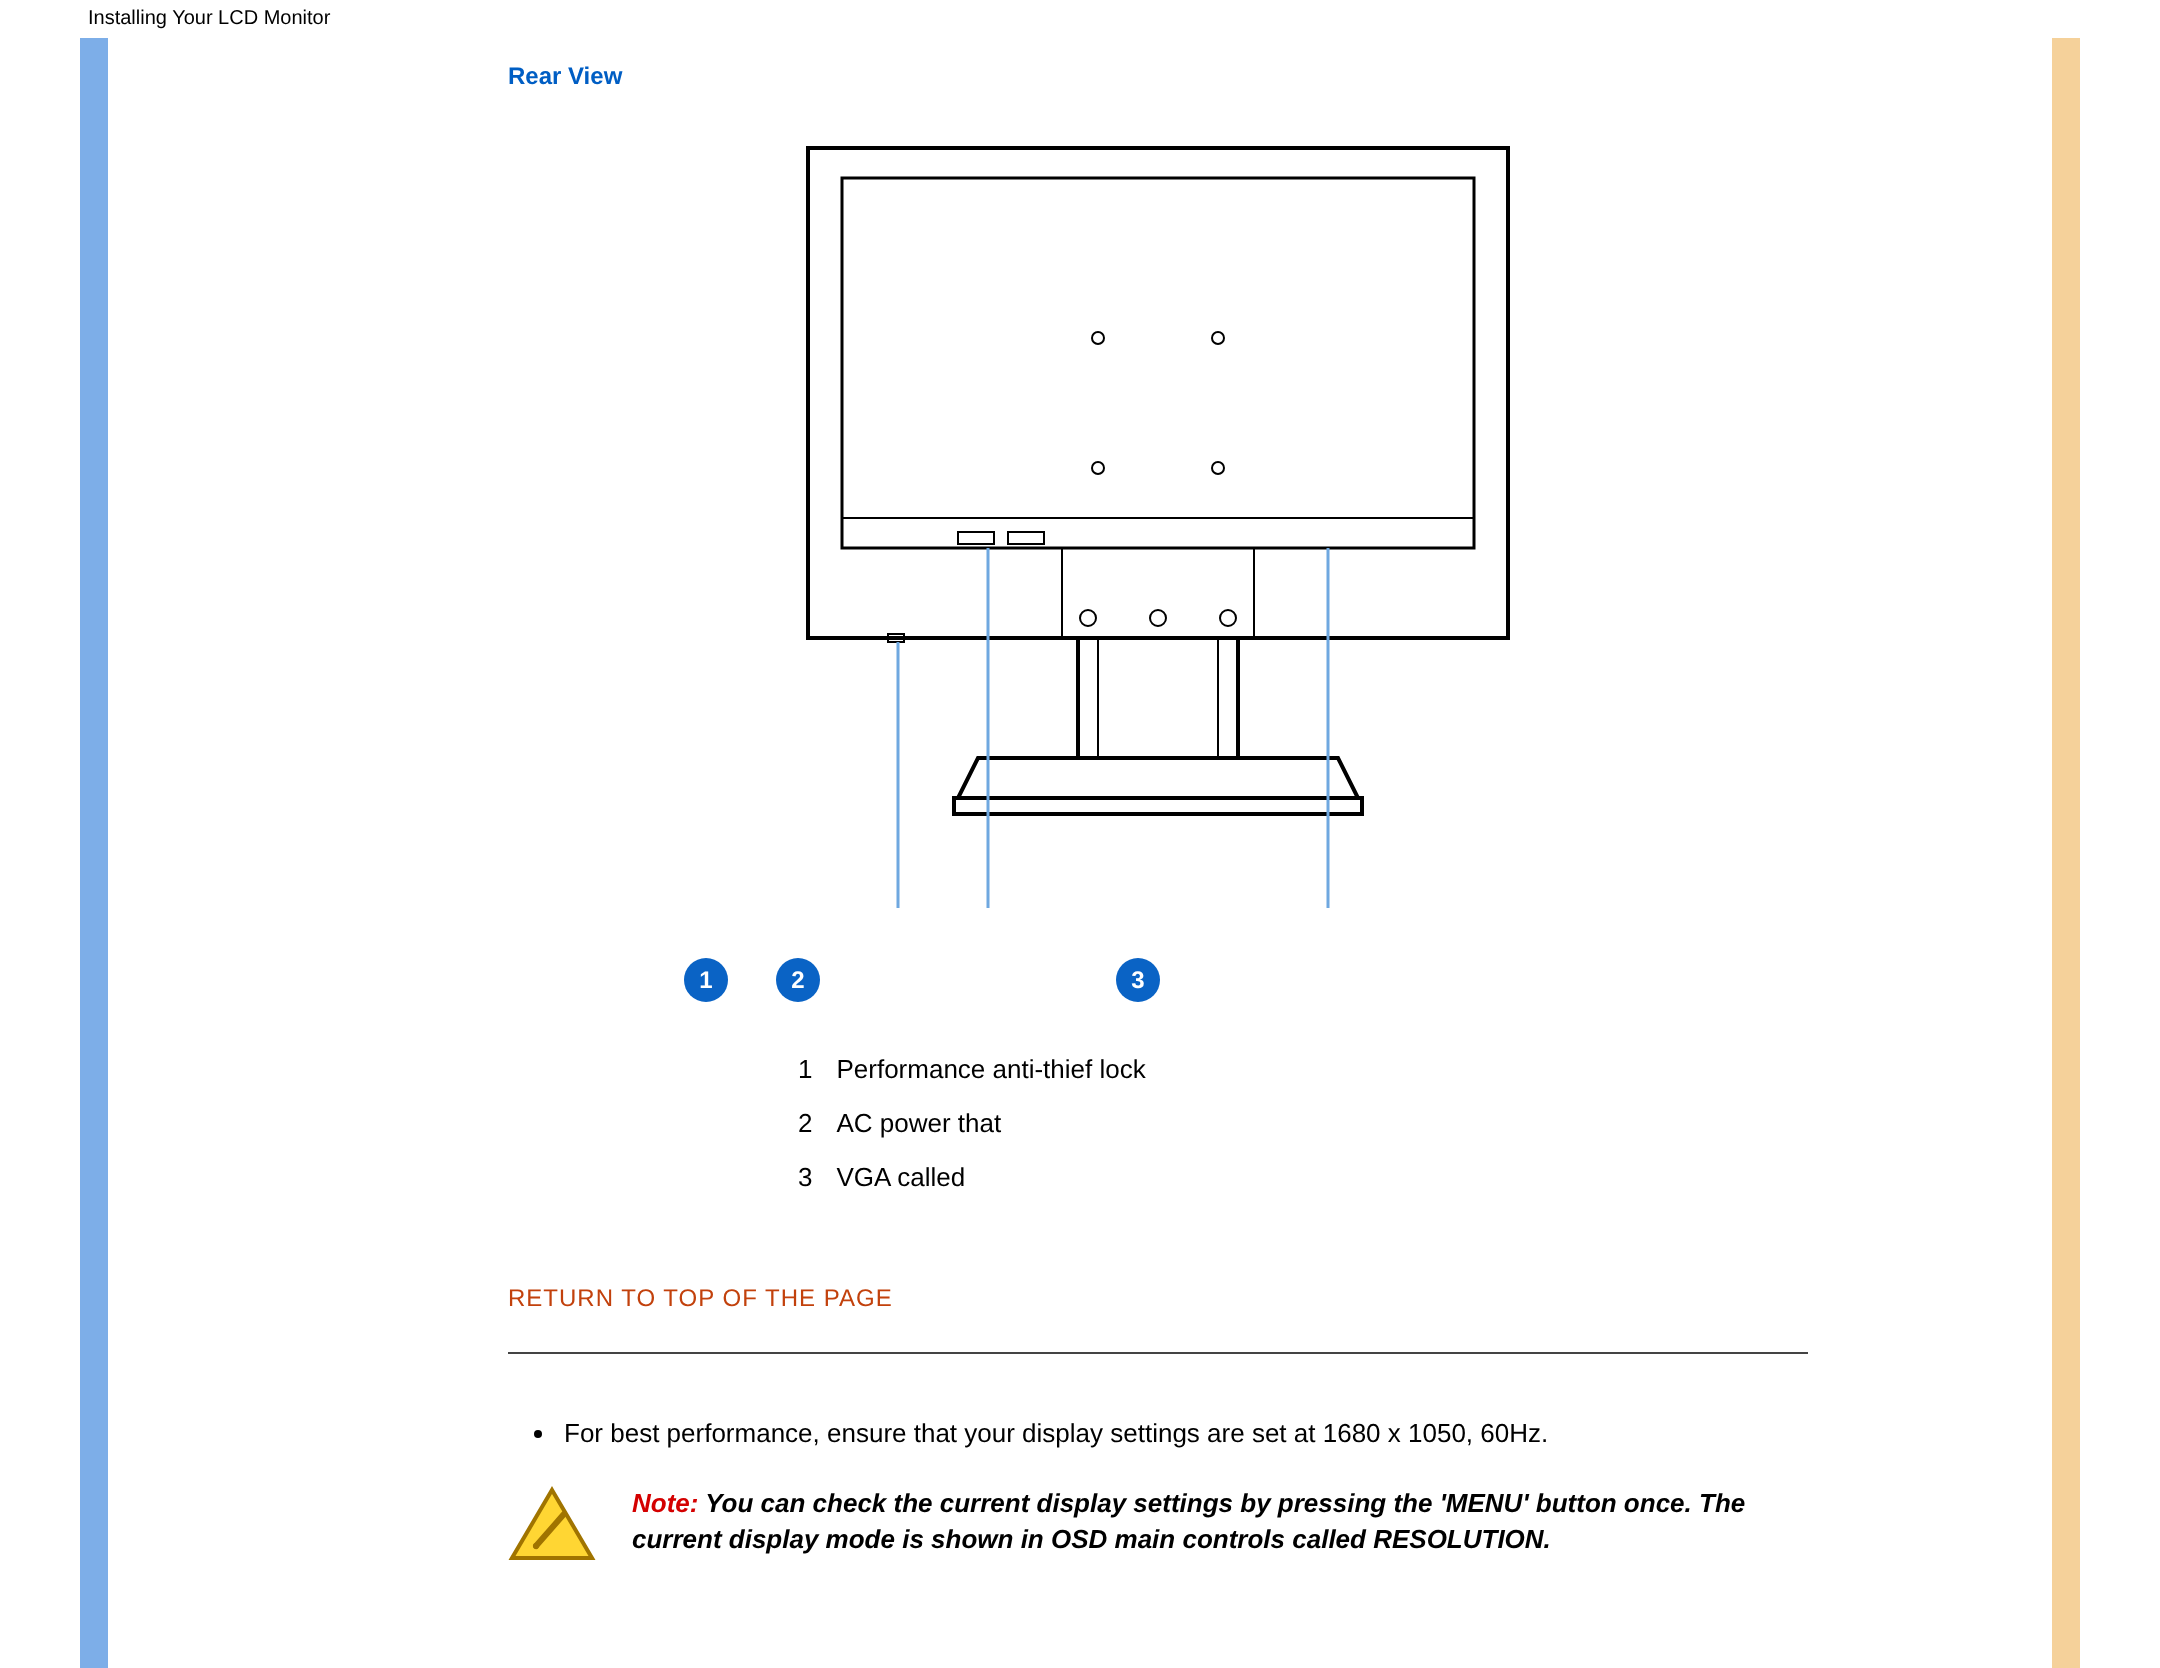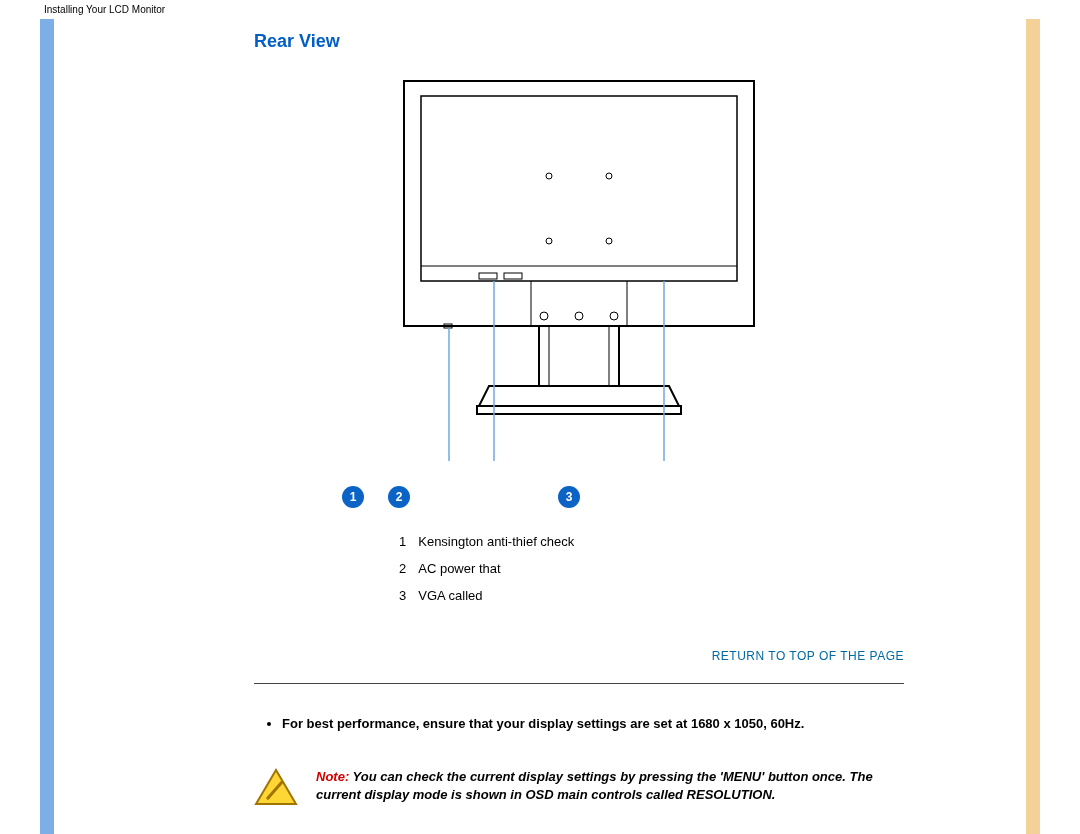--- a/index.html
+++ b/index.html
@@ -35,21 +35,21 @@
   }
   .right-bar {
     width: 14px;
     background: #f5d19a;
     flex-shrink: 0;
     margin-left: auto;
   }
   .section-heading {
     color: #005ec4;
     font-weight: bold;
-    font-size: 18px;
+    font-size: 12px;
     margin: 12px 0 14px 0;
   }
   .monitor-diagram {
     text-align: center;
     margin: 0 auto 20px auto;
   }
   .monitor-diagram svg {
     display: block;
     margin: 0 auto;
   }
@@ -79,37 +79,36 @@
   .labels-table {
     margin: 20px 0 40px 145px;
     border-collapse: collapse;
   }
   .labels-table td {
     padding: 6px 12px 6px 0;
     vertical-align: top;
     font-size: 13px;
   }
   .return-link {
-    text-align: right;
-    color: #0369a1;
+    text-align: left;
+    color: #c2410c;
     font-size: 12px;
     letter-spacing: 0.5px;
     margin: 17px 0 20px 0;
     display: block;
     text-decoration: none;
   }
   hr.section-divider {
     border: none;
     border-top: 1px solid #444;
     margin: 20px 0 30px 0;
   }
   ul.bullet {
-    margin: 14px 0 34px 0;
+    margin: 14px 0 16px 0;
     padding-left: 28px;
-    font-weight: bold;
   }
   ul.bullet li {
     font-size: 13px;
     line-height: 1.5;
   }
   .note-block {
     display: flex;
     align-items: flex-start;
     gap: 18px;
     margin: 10px 0 48px 0;
@@ -186,21 +185,21 @@
           <div class="callout-badge" style="margin-right:24px;">1</div>
           <div class="callout-badge" style="margin-right:148px;">2</div>
           <div class="callout-badge">3</div>
         </div>
       </div>
 
       <table class="labels-table">
         <tbody>
             <tr>
           <td>1</td>
-          <td>Kensington anti-thief check</td>
+          <td>Performance anti-thief lock</td>
         </tr>
         <tr>
           <td>2</td>
           <td>AC power that</td>
         </tr>
         <tr>
           <td>3</td>
           <td>VGA called</td>
         </tr>
       </tbody>

